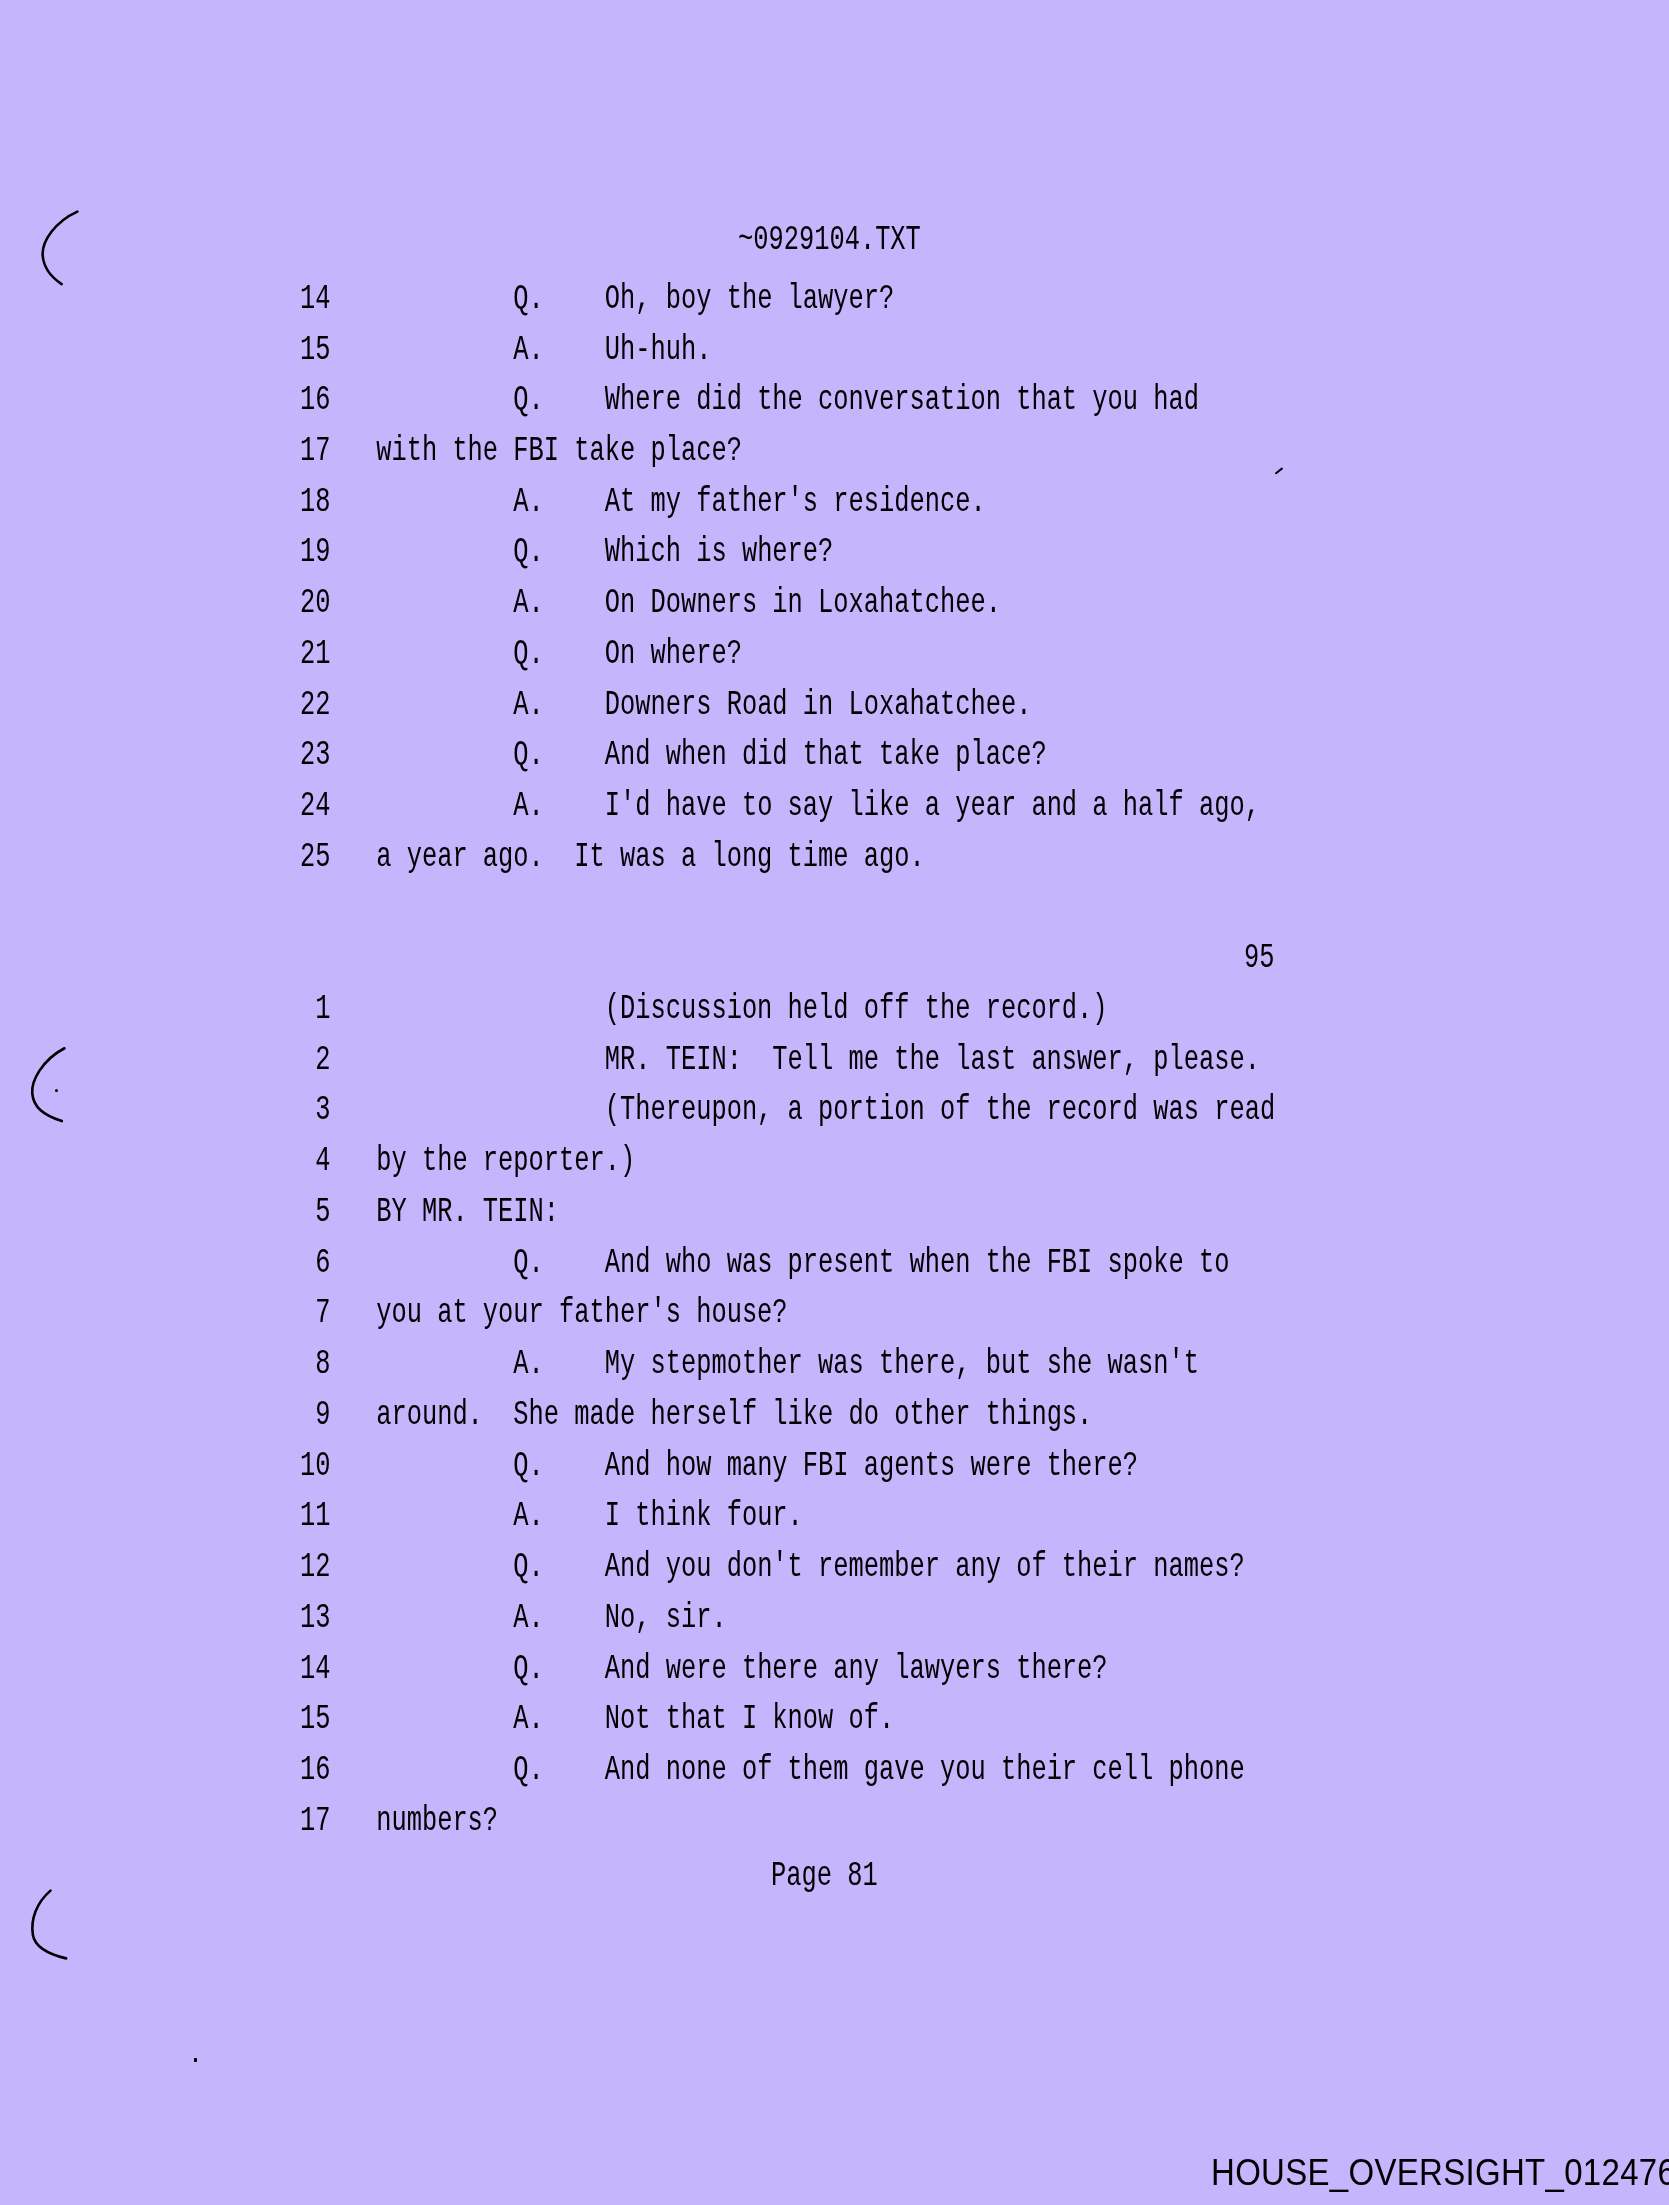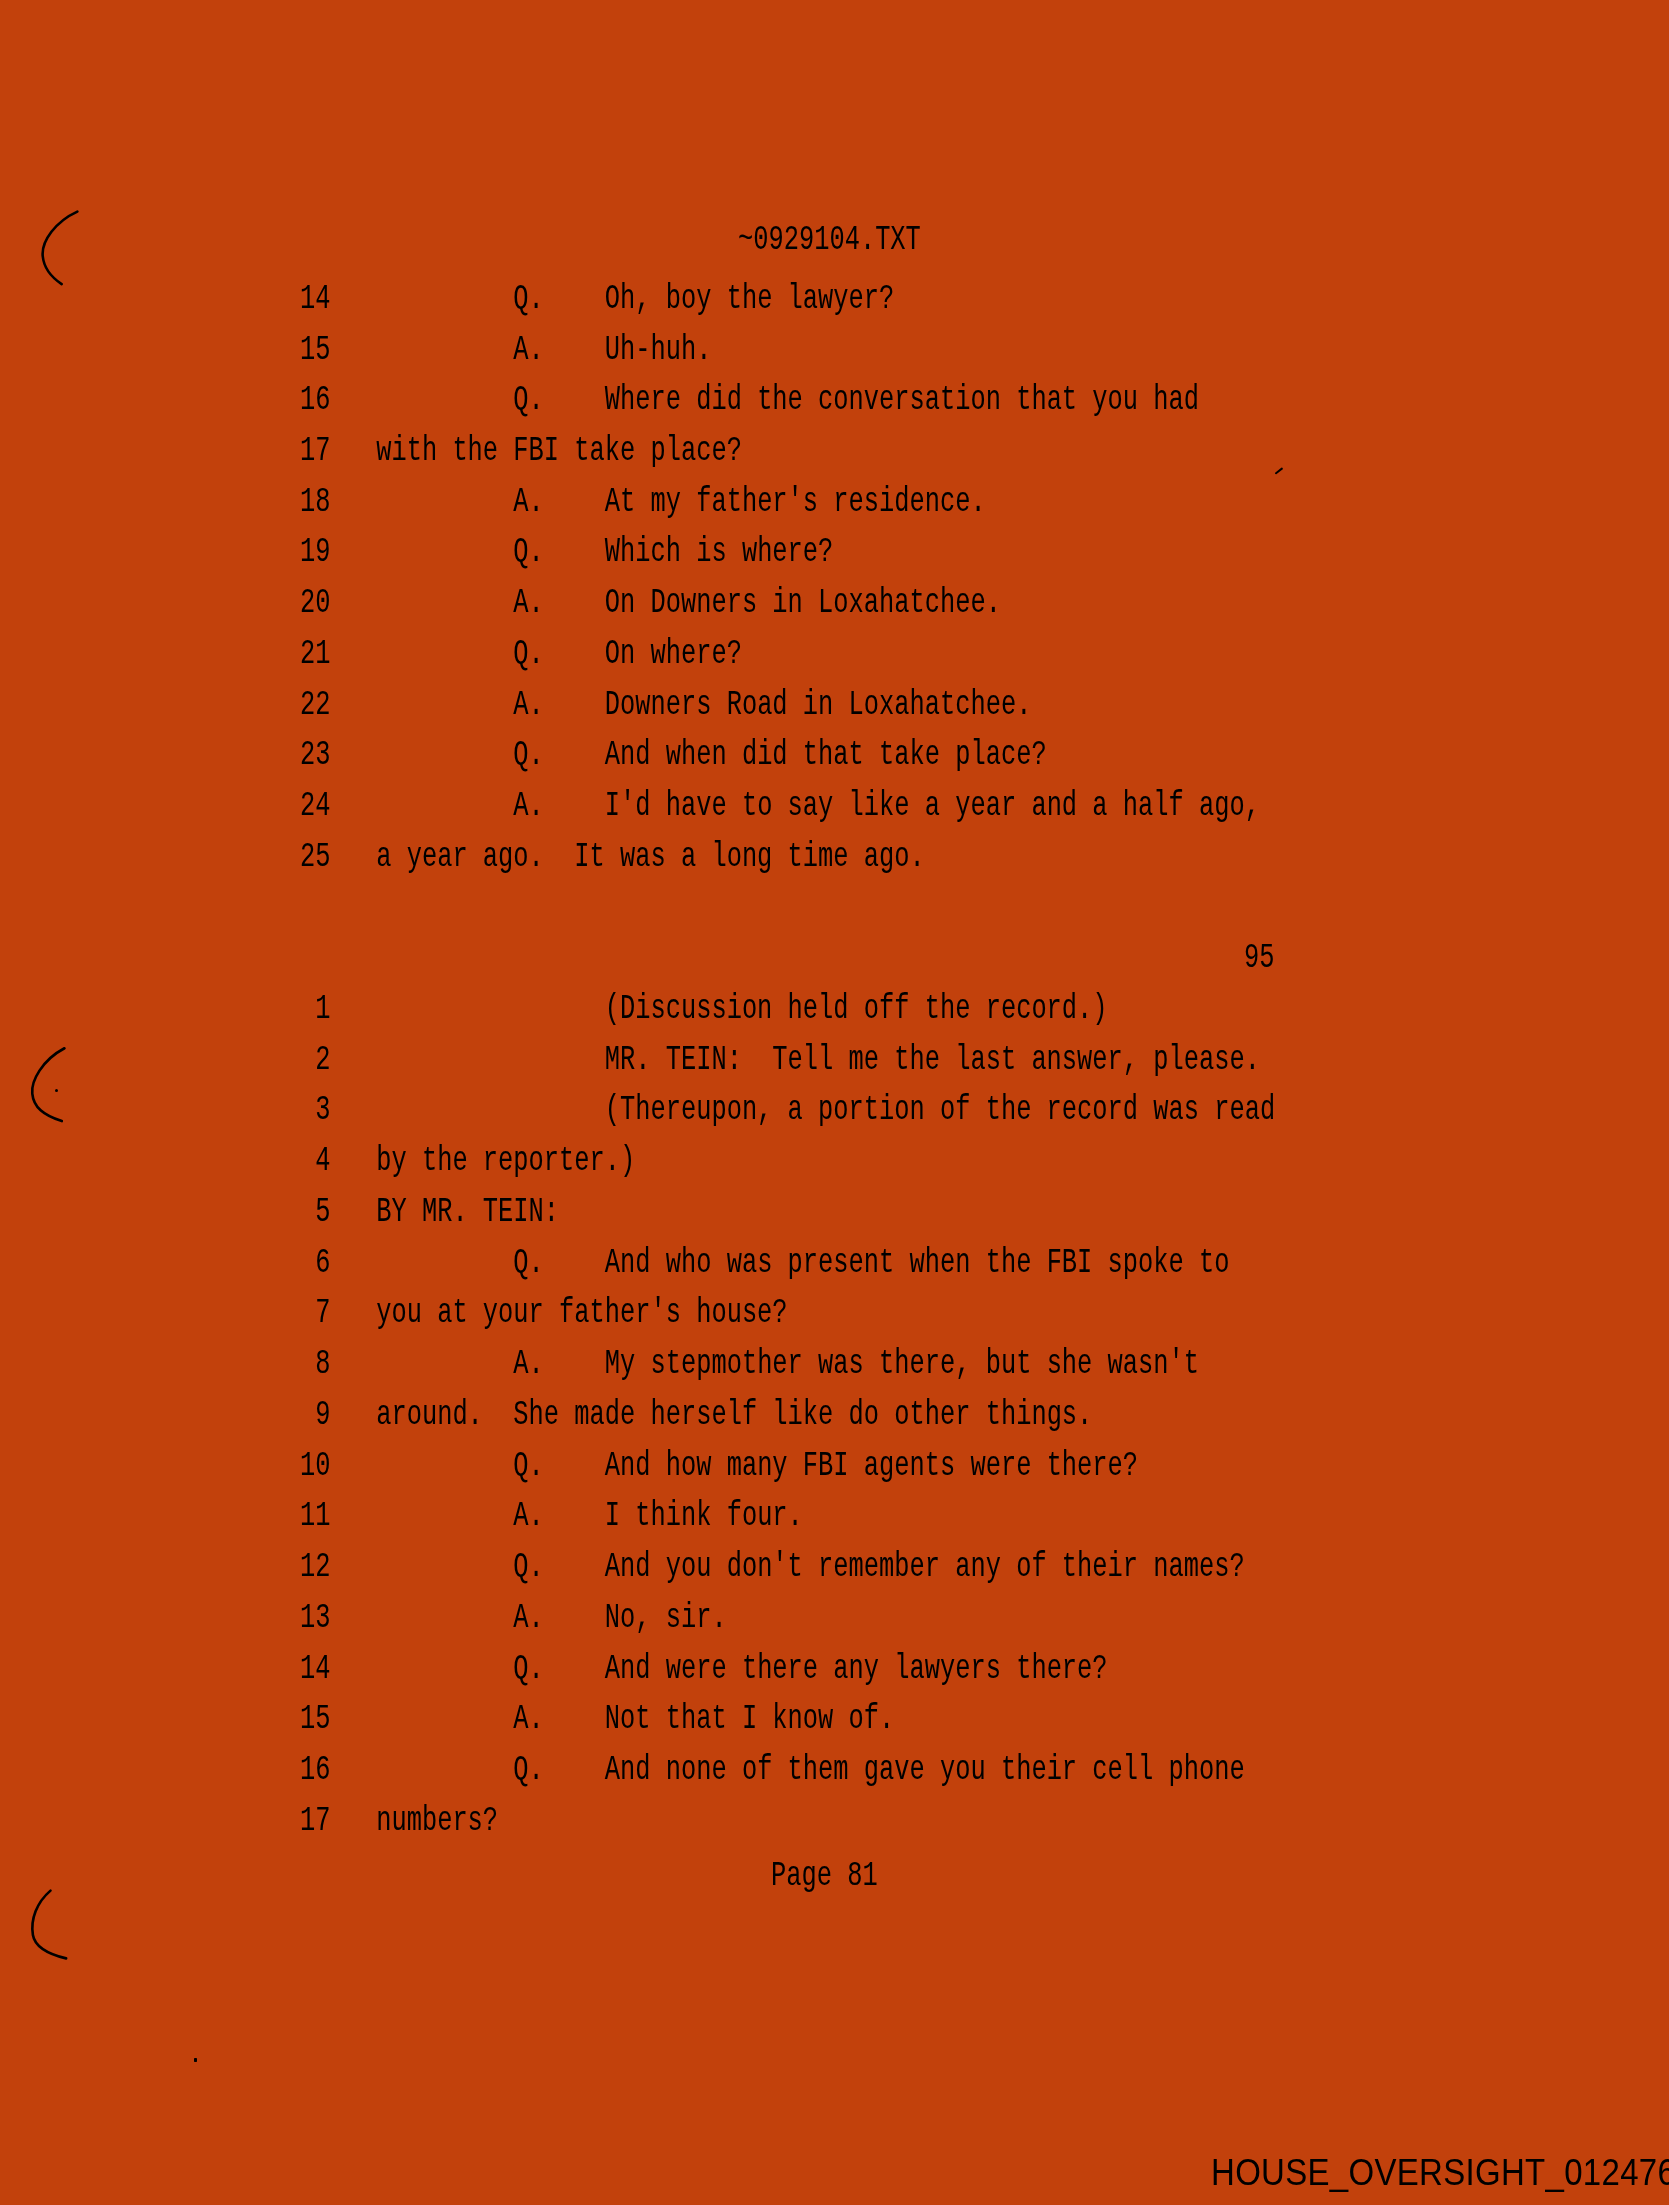--- a/index.html
+++ b/index.html
@@ -4,21 +4,21 @@
 <style>
   html, body {
     margin: 0;
     padding: 0;
     background: #ffffff;
   }
   .page {
     position: relative;
     width: 1669px;
     height: 2205px;
-    background: #c2410c;
+    background: #c4b5fd;
     overflow: hidden;
     color: #000;
   }
   .mono {
     position: absolute;
     white-space: pre;
     font: 25.4px/1 "Liberation Mono", "DejaVu Sans Mono", monospace;
     color: #000;
     transform: scaleY(1.4);
     transform-origin: 0 0;

